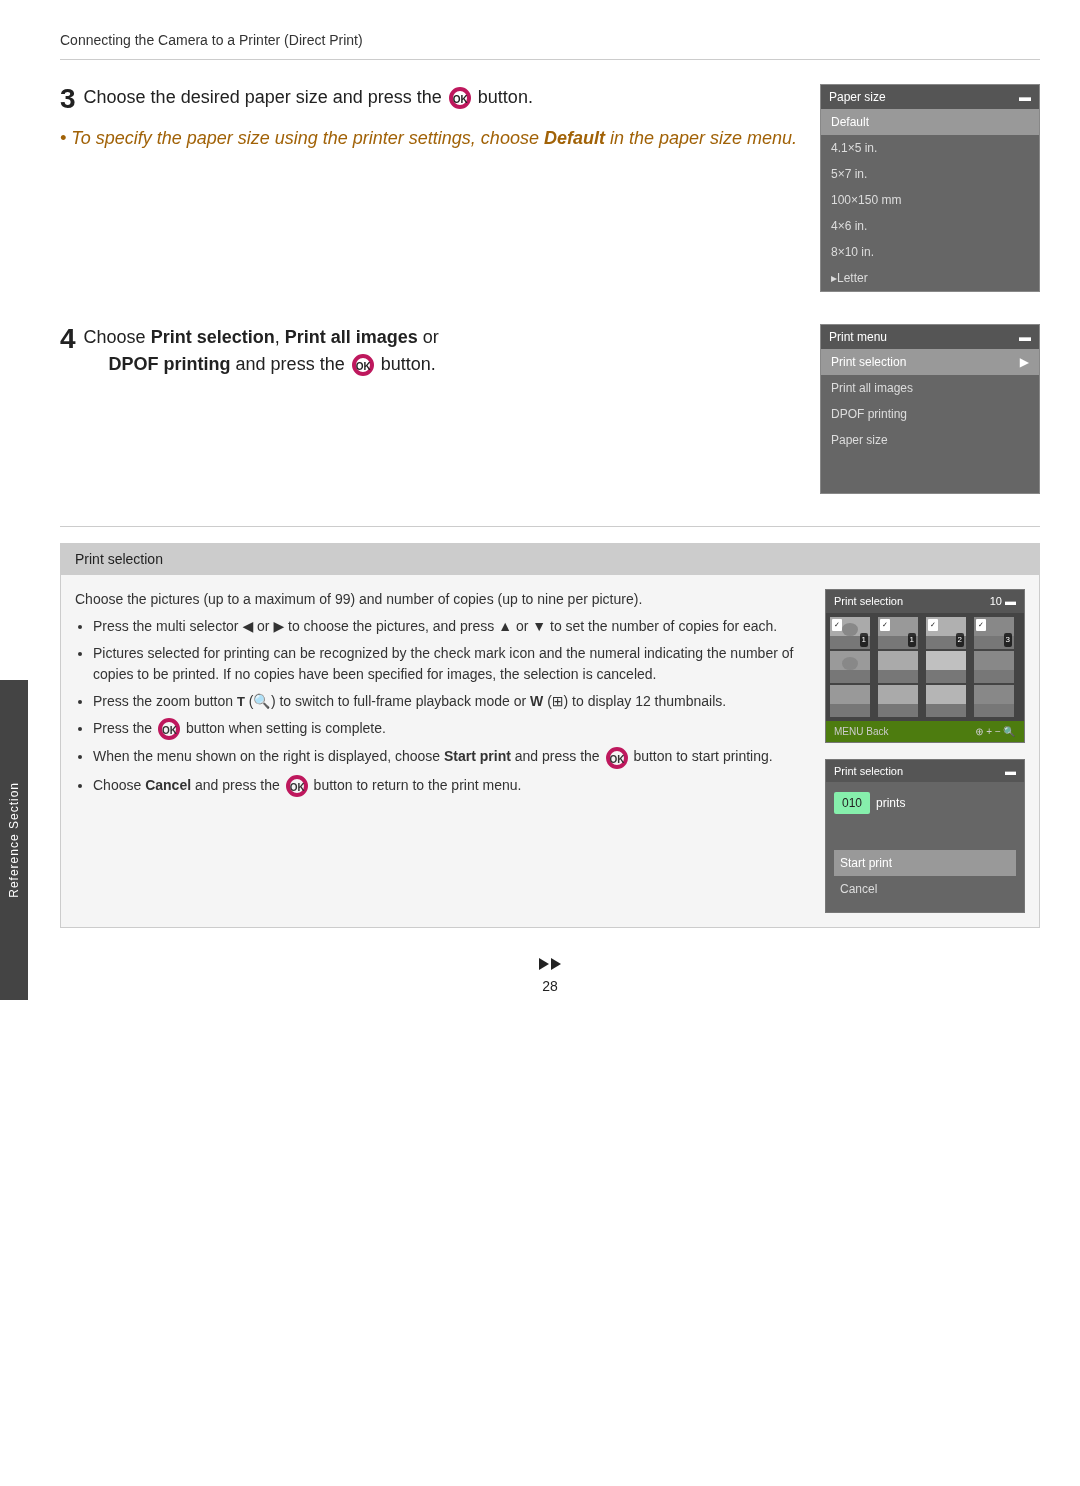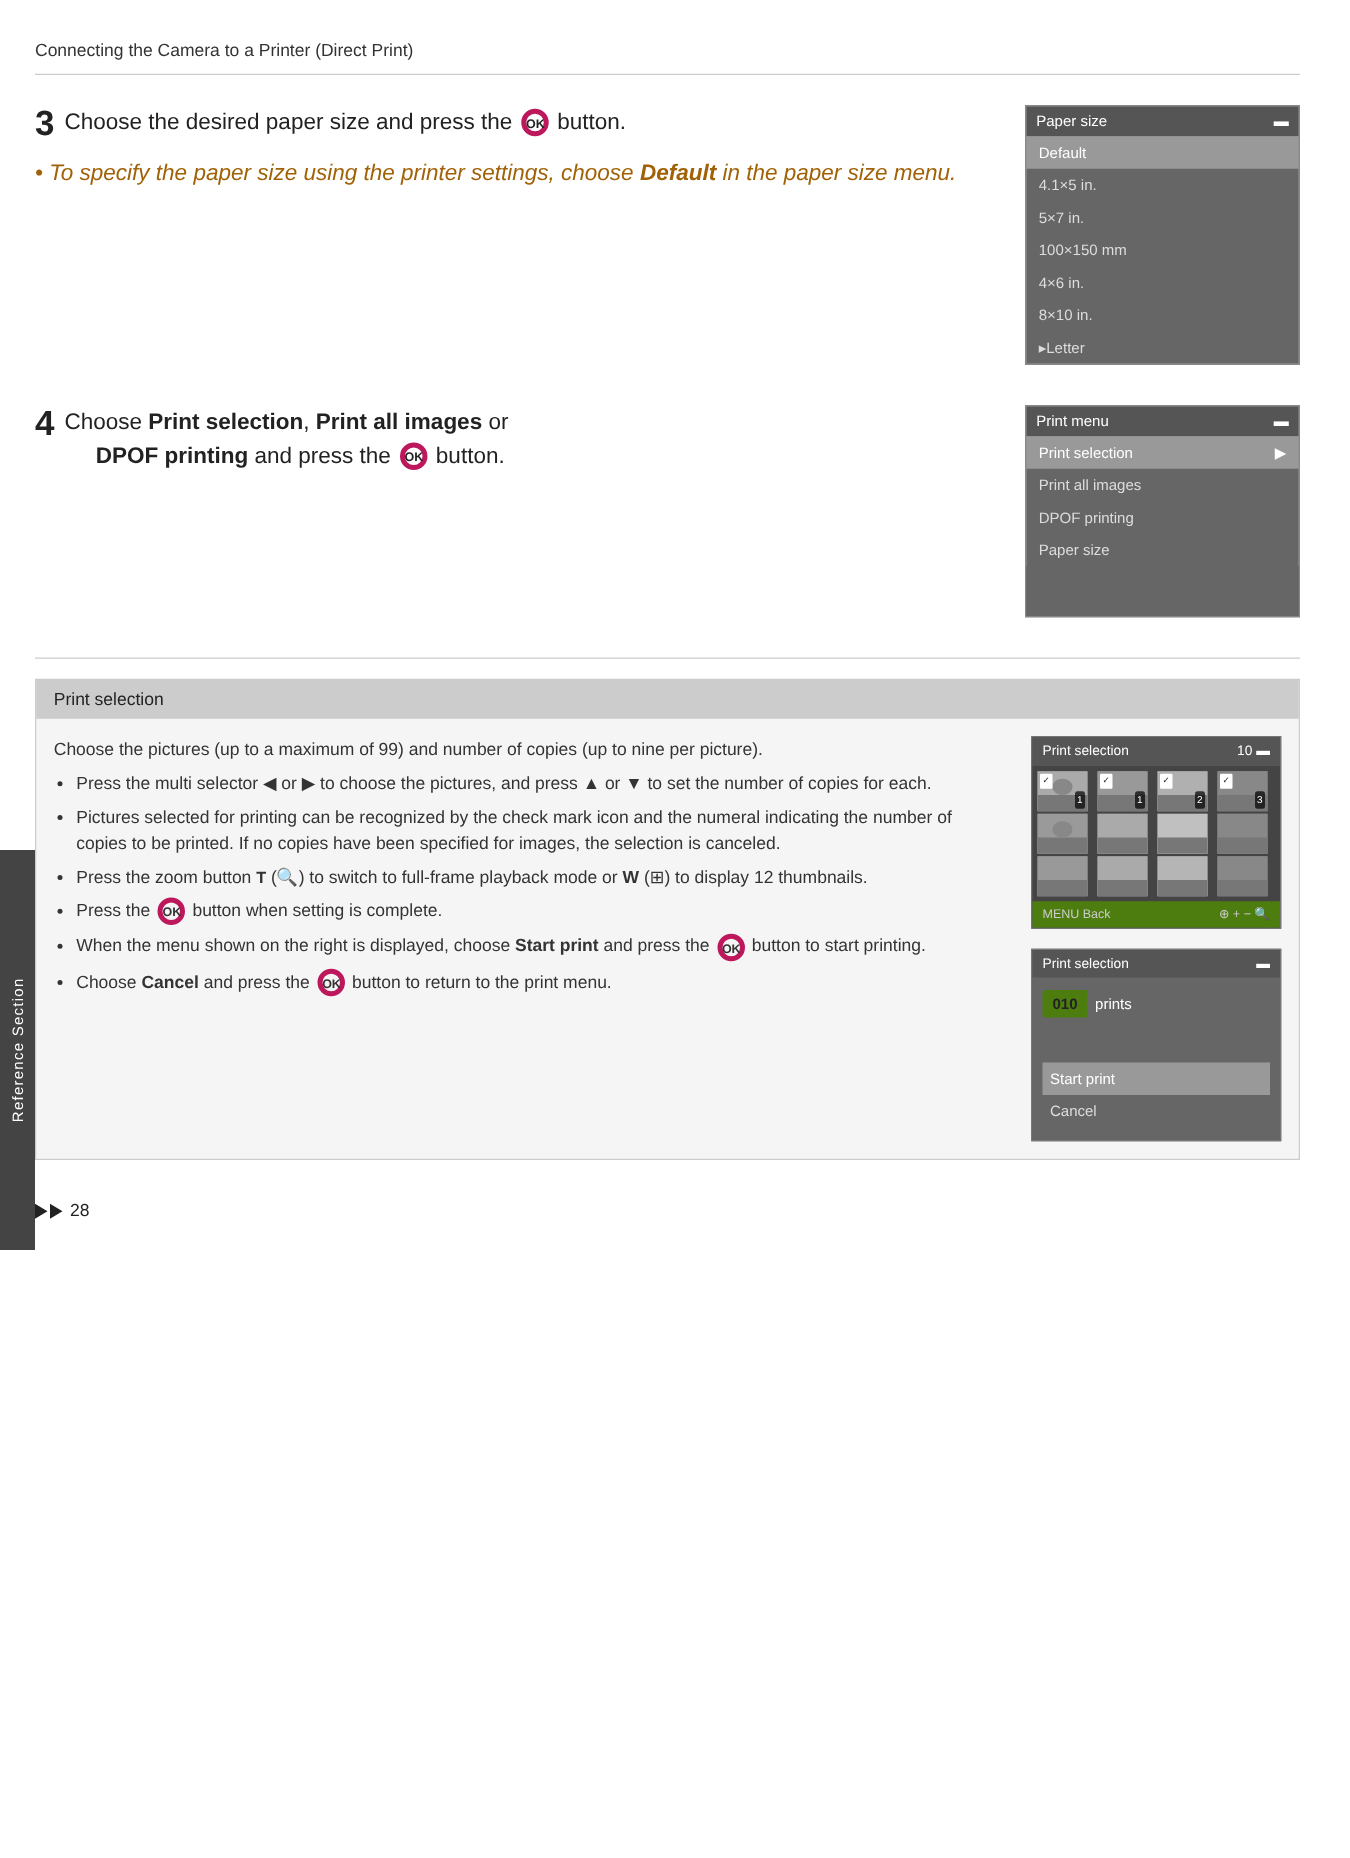--- a/index.html
+++ b/index.html
@@ -29,21 +29,21 @@
     .side-tab-text {
       color: #fff;
       font-size: 12px;
       writing-mode: vertical-rl;
       transform: rotate(180deg);
       white-space: nowrap;
       letter-spacing: 1px;
     }
 
     .page-content {
-      margin-left: 28px;
+      margin-left: 60px;
       margin-right: 40px;
       padding-top: 30px;
     }
 
     
     .breadcrumb {
       font-size: 14px;
       color: #333;
       margin-bottom: 24px;
       padding-bottom: 8px;
@@ -285,46 +285,46 @@
     }
 
     .confirm-prints-box {
       display: inline-flex;
       align-items: center;
       gap: 6px;
       margin-bottom: 16px;
     }
 
     .prints-value {
-      background: #4d7c0f;
+      background: #86efac;
       color: #222;
       padding: 2px 8px;
       font-size: 12px;
       border-radius: 2px;
-      font-weight: bold;
     }
 
     .confirm-menu-item {
       padding: 4px 6px;
       font-size: 12px;
       color: #ddd;
     }
 
     .confirm-menu-item.highlighted {
       background: #999;
       color: #fff;
     }
 
     
     .page-footer {
       margin-top: 30px;
       display: flex;
       align-items: center;
       gap: 6px;
       font-size: 14px;
+      flex-direction: column;
     }
 
     
     .thumb-img {
       width: 100%;
       height: 100%;
       background: #aaa;
       position: relative;
       overflow: hidden;
     }

